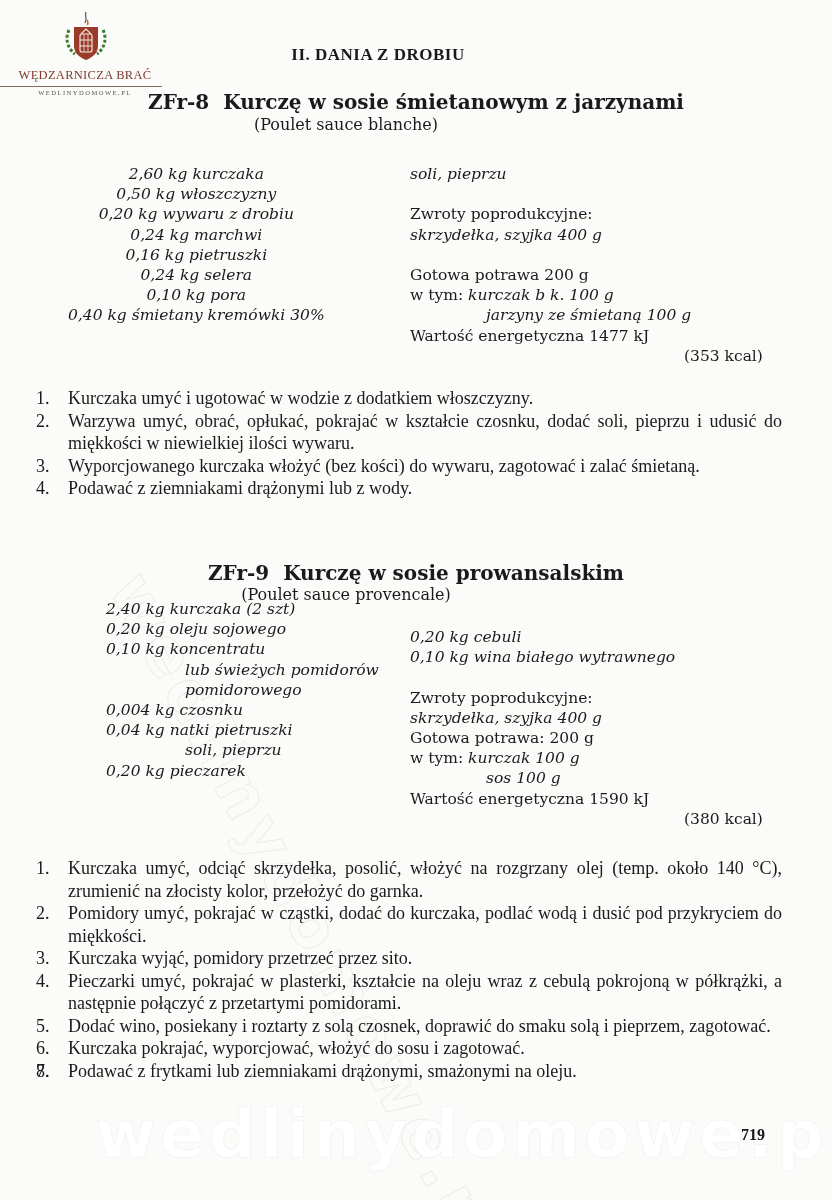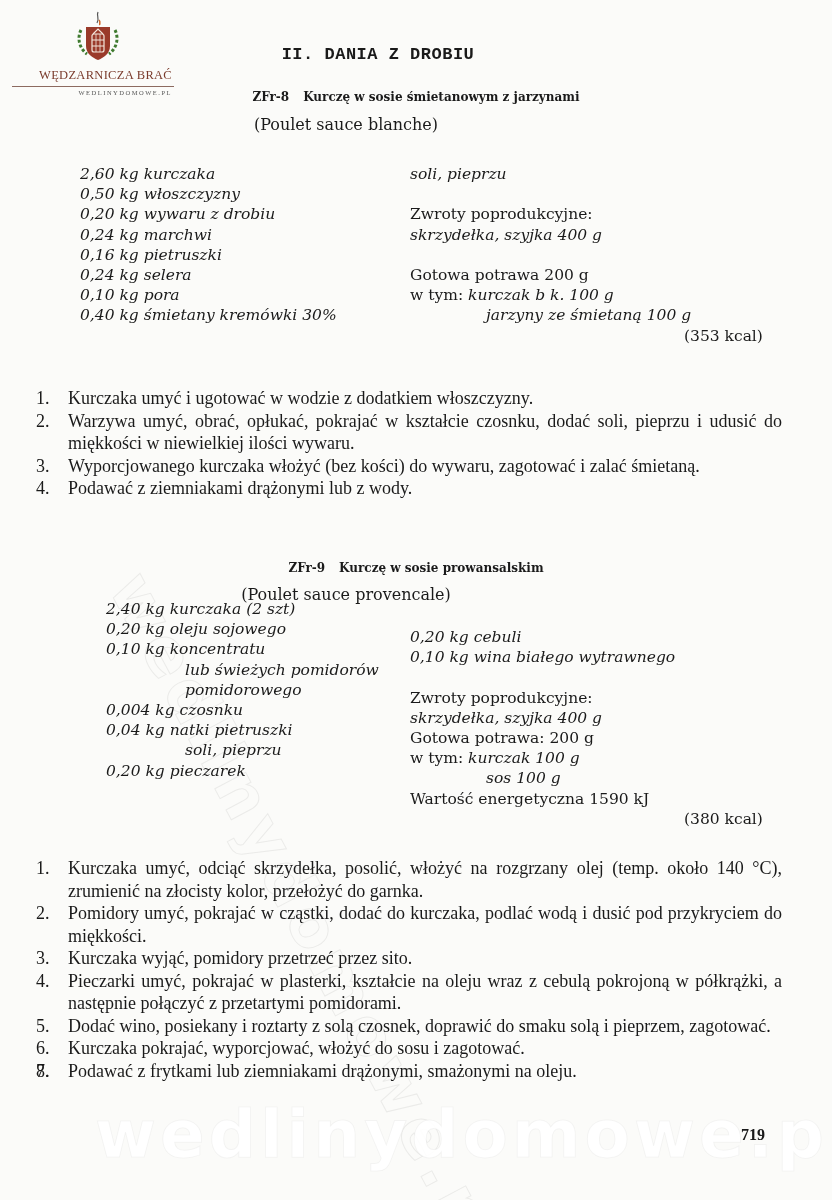--- a/index.html
+++ b/index.html
@@ -5,29 +5,29 @@
   html, body { margin: 0; padding: 0; }
   body {
     width: 832px; height: 1200px; overflow: hidden; position: relative;
     background: #fbfbf9;
     color: #1a1a1a;
     font-family: "DejaVu Serif", serif;
   }
   .page { position: absolute; left: 0; top: 0; width: 832px; height: 1200px; }
 
   
-  .logo { position: absolute; left: 22px; top: 4px; width: 150px; height: 100px; text-align: right; }
+  .logo { position: absolute; left: 10px; top: 4px; width: 150px; height: 100px; text-align: center; }
   .logo-emblem { position: absolute; left: 53px; top: 6px; width: 46px; height: 52px; }
   .logo-name { position: absolute; left: 0; top: 64px; width: 150px; font-family: "Liberation Serif", serif; font-size: 12.5px; color: #7a3b2c; letter-spacing: 0.3px; white-space: nowrap; }
   .logo-line { position: absolute; left: -10px; top: 82px; width: 162px; height: 1px; background: #8c6a60; }
   .logo-url { position: absolute; left: 0; top: 85px; width: 150px; font-family: "Liberation Serif", serif; font-size: 6.5px; color: #555; letter-spacing: 1.5px; }
 
-  .chapter-title { position: absolute; left: 0; width: 756px; top: 45px; text-align: center; font-family: Liberation Mono, monospace; font-weight: bold; font-size: 17px; letter-spacing: 0.5px; }
+  .chapter-title { position: absolute; left: 0; width: 756px; top: 45px; text-align: center; font-family: Liberation Serif, serif; font-weight: bold; font-size: 17px; letter-spacing: 0.5px; }
 
-  .recipe-title { position: absolute; left: 0; width: 832px; text-align: center; font-weight: bold; font-size: 12px; font-family: "DejaVu Serif", serif; }
+  .recipe-title { position: absolute; left: 0; width: 832px; text-align: center; font-weight: bold; font-size: 20px; font-family: "DejaVu Serif", serif; }
   .recipe-title .code { margin-right: 14px; }
   .recipe-sub { position: absolute; left: 0; width: 692px; text-align: center; font-size: 16px; font-family: "DejaVu Serif", serif; }
 
   .ing { position: absolute; font-size: 15.5px; line-height: 20.2px; font-family: "DejaVu Serif", serif; }
   .ing .row { white-space: nowrap; height: 20.2px; }
   .it { font-style: italic; }
   .indent1 { padding-left: 79px; }
   .indent2 { padding-left: 76px; }
 
   .steps { position: absolute; left: 36px; width: 746px; font-family: "Liberation Serif", serif; font-size: 18px; line-height: 22.5px; }
@@ -66,40 +66,41 @@
     <div class="logo-url">WEDLINYDOMOWE.PL</div>
   </div>
 
   <div class="chapter-title">II. DANIA Z DROBIU</div>
 
   <div class="recipe-title" style="top:90px;">
     <span class="code">ZFr-8</span><span>Kurczę w sosie śmietanowym z jarzynami</span>
   </div>
   <div class="recipe-sub" style="top:115px;">(Poulet sauce blanche)</div>
 
-  <div class="ing" style="left:80px; top:164px;">
+  <div class="ing" style="left:68px; top:164px;text-align:center;">
     <div class="row it"><span>2,60 kg</span> <span>kurczaka</span></div>
     <div class="row it"><span>0,50 kg</span> <span>włoszczyzny</span></div>
     <div class="row it"><span>0,20 kg</span> <span>wywaru z drobiu</span></div>
     <div class="row it"><span>0,24 kg</span> <span>marchwi</span></div>
     <div class="row it"><span>0,16 kg</span> <span>pietruszki</span></div>
     <div class="row it"><span>0,24 kg</span> <span>selera</span></div>
     <div class="row it"><span>0,10 kg</span> <span>pora</span></div>
     <div class="row it"><span>0,40 kg</span> <span>śmietany kremówki 30%</span></div>
   </div>
 
   <div class="ing" style="left:410px; top:164px;">
     <div class="row it">soli, pieprzu</div>
     <div class="row"></div>
     <div class="row">Zwroty poprodukcyjne:</div>
     <div class="row it">skrzydełka, szyjka 400 g</div>
     <div class="row"></div>
     <div class="row">Gotowa potrawa 200 g</div>
     <div class="row"><span>w tym:</span> <span class="it">kurczak b k. 100 g</span></div>
     <div class="row it indent2">jarzyny ze śmietaną 100 g</div>
+    <div class="row">Wartość energetyczna 1477 kJ</div>
     <div class="row" style="padding-left:274px;">(353 kcal)</div>
   </div>
 
   <div class="steps" style="top:387px;">
     <div class="step"><span class="num">1.</span><span>Kurczaka umyć i ugotować w wodzie z dodatkiem włoszczyzny.</span></div>
     <div class="step"><span class="num">2.</span><span>Warzywa umyć, obrać, opłukać, pokrajać w kształcie czosnku, dodać soli, pieprzu i udusić do miękkości w niewielkiej ilości wywaru.</span></div>
     <div class="step"><span class="num">3.</span><span>Wyporcjowanego kurczaka włożyć (bez kości) do wywaru, zagotować i zalać śmietaną.</span></div>
     <div class="step"><span class="num">4.</span><span>Podawać z ziemniakami drążonymi lub z wody.</span></div>
   </div>
 

